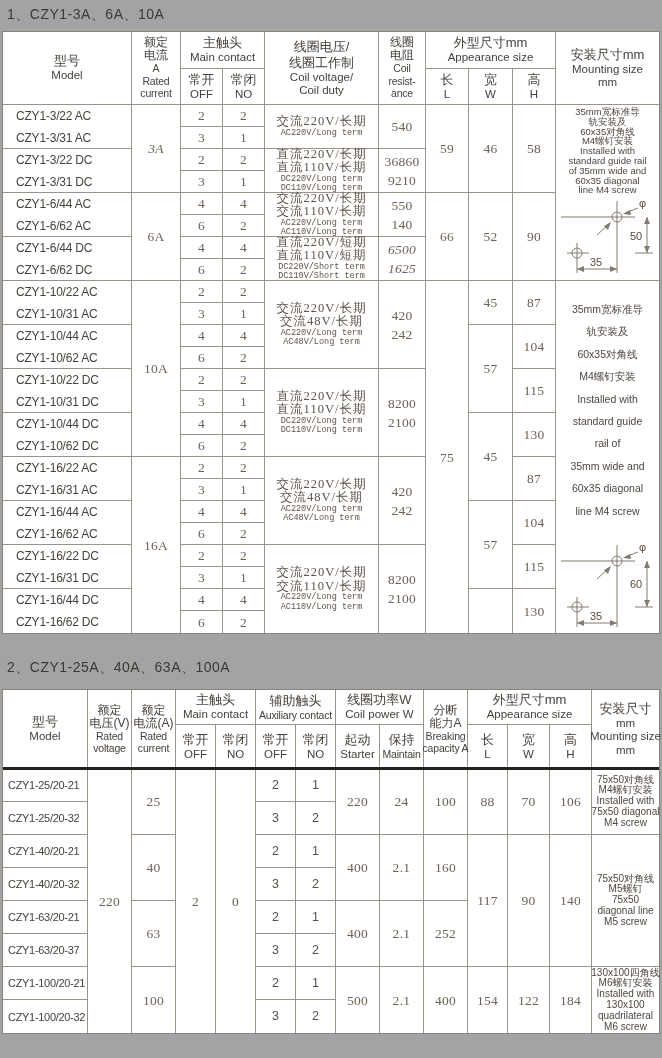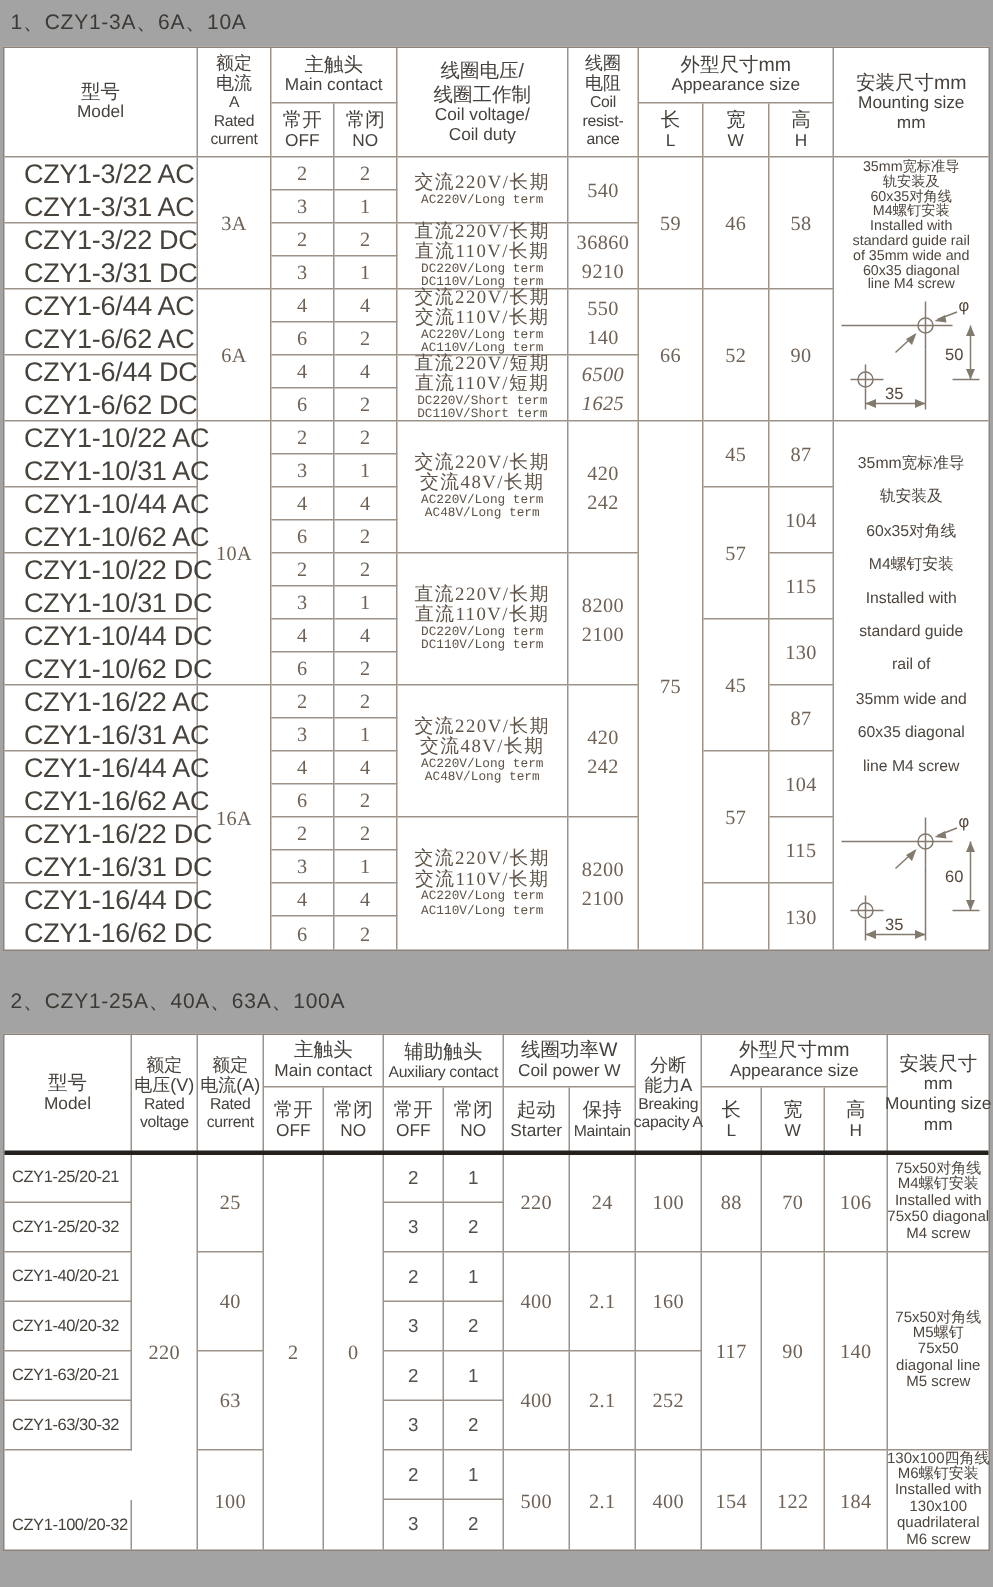--- a/index.html
+++ b/index.html
@@ -15,21 +15,21 @@
   .cell.lc{border-right:none;}
   .cell.lr{border-bottom:none;}
   .ln{white-space:nowrap;}
   .zh{font-size:13px;line-height:16px;}
   .en{font-size:11.5px;line-height:13.5px;}
   .zh2{font-size:12px;line-height:13px;}
   .en2{font-size:10.5px;line-height:12.5px;letter-spacing:-0.2px;}
   .n{font-family:"Liberation Serif","DejaVu Serif",serif;font-size:13.5px;line-height:19px;
      color:#6e6155;letter-spacing:0.3px;}
   .na{font-size:12.5px;line-height:17px;color:#56504a;}
-  .m{font-size:18px;line-height:22px;color:#47423c;letter-spacing:-0.2px;}
+  .m{font-size:12px;line-height:22px;color:#47423c;letter-spacing:-0.2px;}
   .model{align-items:flex-start;padding-left:13px;text-align:left;}
   .model2{align-items:flex-start;padding-left:5px;text-align:left;}
   .m2{font-size:11px;color:#47423c;letter-spacing:-0.3px;}
   .cz{font-family:"Liberation Serif","DejaVu Serif",serif;font-size:12.5px;line-height:13.5px;
       color:#5e5347;letter-spacing:1px;}
   .ce{font-family:"Liberation Mono","DejaVu Sans Mono",monospace;font-size:8.5px;line-height:9.5px;color:#5e5347;}
   .mount{justify-content:space-between;padding-top:2px;overflow:hidden;}
   .mount.big{padding-top:22px;}
   .mount svg{margin-top:2px;flex:none;}
   .mount.big svg{margin-top:10px;}
@@ -143,21 +143,21 @@
         <div class="ln m">CZY1-16/62 AC</div>
       </div>
       <div class="cell model" style="grid-area: 23 / 1 / span 2 / span 1;">
         <div class="ln m">CZY1-16/22 DC</div>
         <div class="ln m">CZY1-16/31 DC</div>
       </div>
       <div class="cell model lr" style="grid-area: 25 / 1 / span 2 / span 1;">
         <div class="ln m">CZY1-16/44 DC</div>
         <div class="ln m">CZY1-16/62 DC</div>
       </div>
-      <div class="cell" style="grid-area: 3 / 2 / span 4 / span 1;">
+      <div class="cell" style="grid-area: 3 / 2 / span 4 / span 1; font-style: italic;">
         <div class="ln n">3A</div>
       </div>
       <div class="cell" style="grid-area: 7 / 2 / span 4 / span 1;">
         <div class="ln n">6A</div>
       </div>
       <div class="cell" style="grid-area: 11 / 2 / span 8 / span 1;">
         <div class="ln n">10A</div>
       </div>
       <div class="cell lr" style="grid-area: 19 / 2 / span 8 / span 1;">
         <div class="ln n">16A</div>
@@ -617,21 +617,24 @@
       <div class="cell model2" style="grid-area: 5 / 1 / span 1 / span 1;">
         <div class="ln m2">CZY1-40/20-21</div>
       </div>
       <div class="cell model2" style="grid-area: 6 / 1 / span 1 / span 1;">
         <div class="ln m2">CZY1-40/20-32</div>
       </div>
       <div class="cell model2" style="grid-area: 7 / 1 / span 1 / span 1;">
         <div class="ln m2">CZY1-63/20-21</div>
       </div>
       <div class="cell model2" style="grid-area: 8 / 1 / span 1 / span 1;">
-        <div class="ln m2">CZY1-63/30-32</div>
+        <div class="ln m2">CZY1-63/20-37</div>
+      </div>
+      <div class="cell model2" style="grid-area: 9 / 1 / span 1 / span 1;">
+        <div class="ln m2">CZY1-100/20-21</div>
       </div>
       <div class="cell model2 lr" style="grid-area: 10 / 1 / span 1 / span 1;">
         <div class="ln m2">CZY1-100/20-32</div>
       </div>
       <div class="cell lr" style="grid-area: 3 / 2 / span 8 / span 1;">
         <div class="ln n">220</div>
       </div>
       <div class="cell" style="grid-area: 3 / 3 / span 2 / span 1;">
         <div class="ln n">25</div>
       </div>

